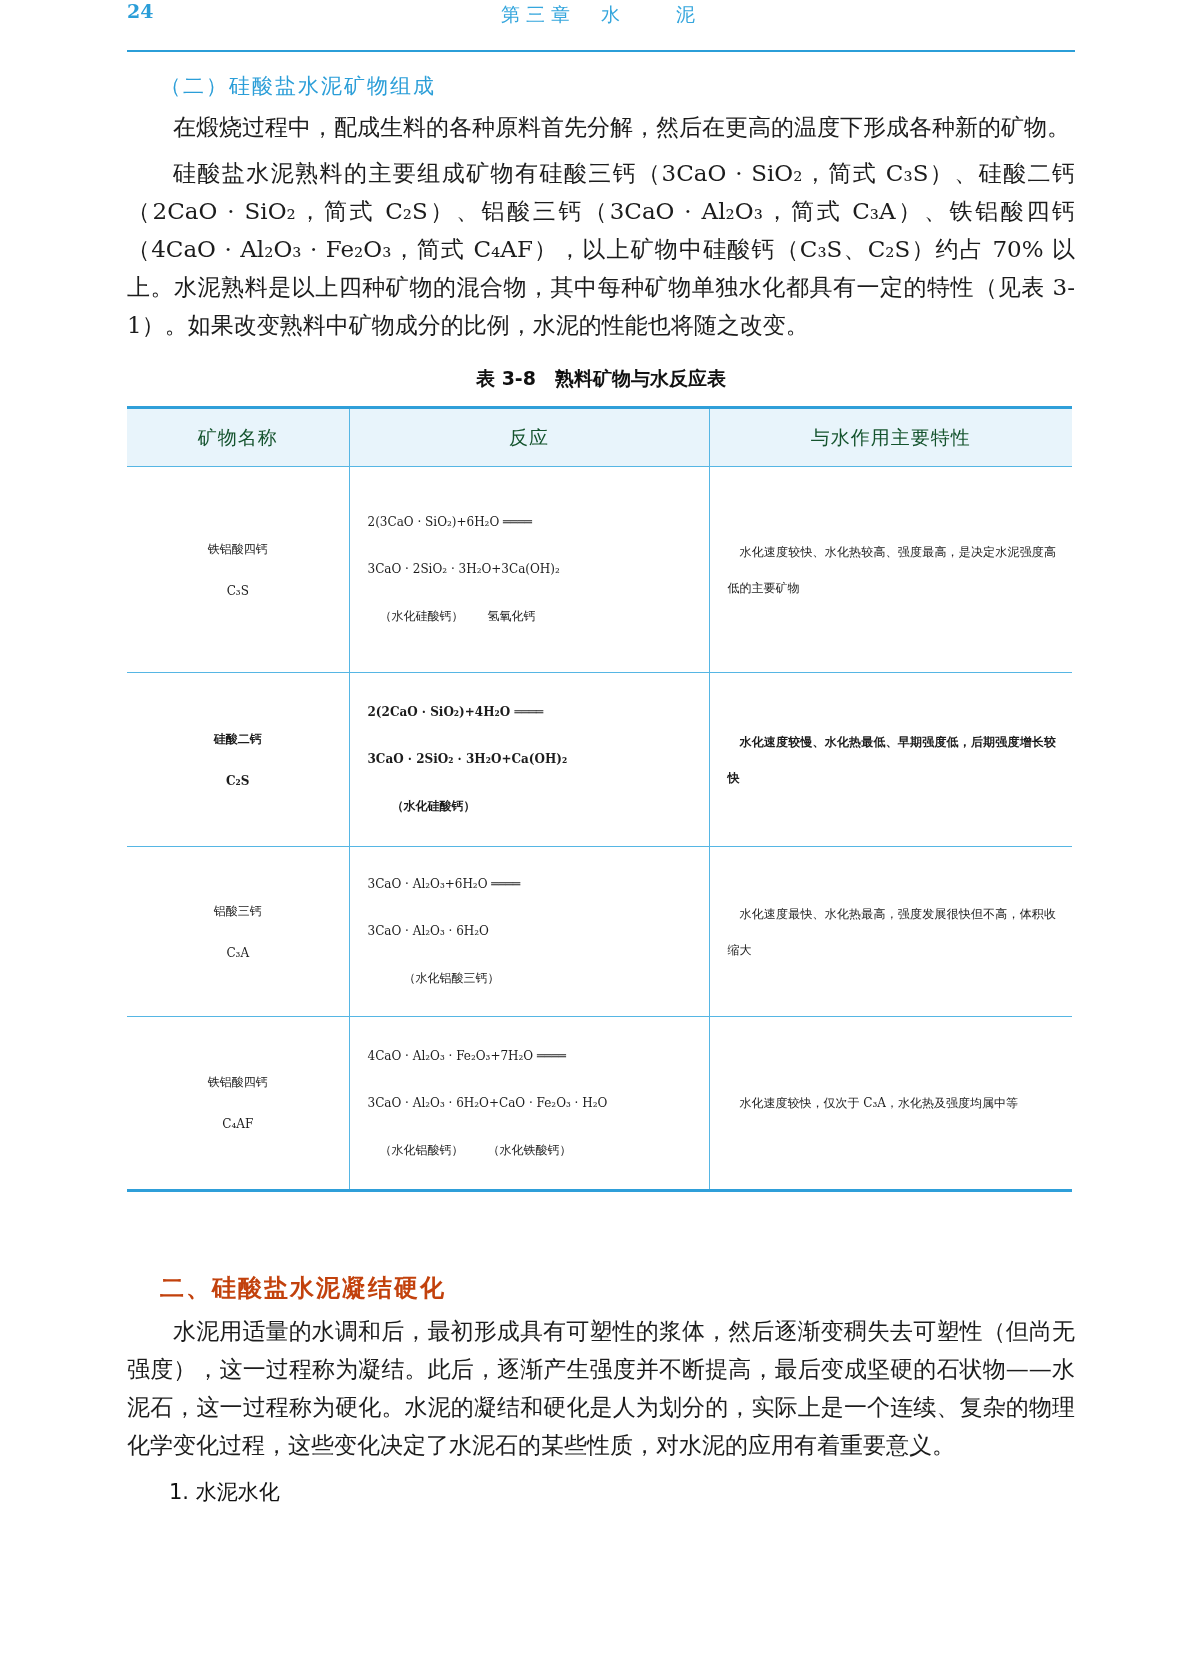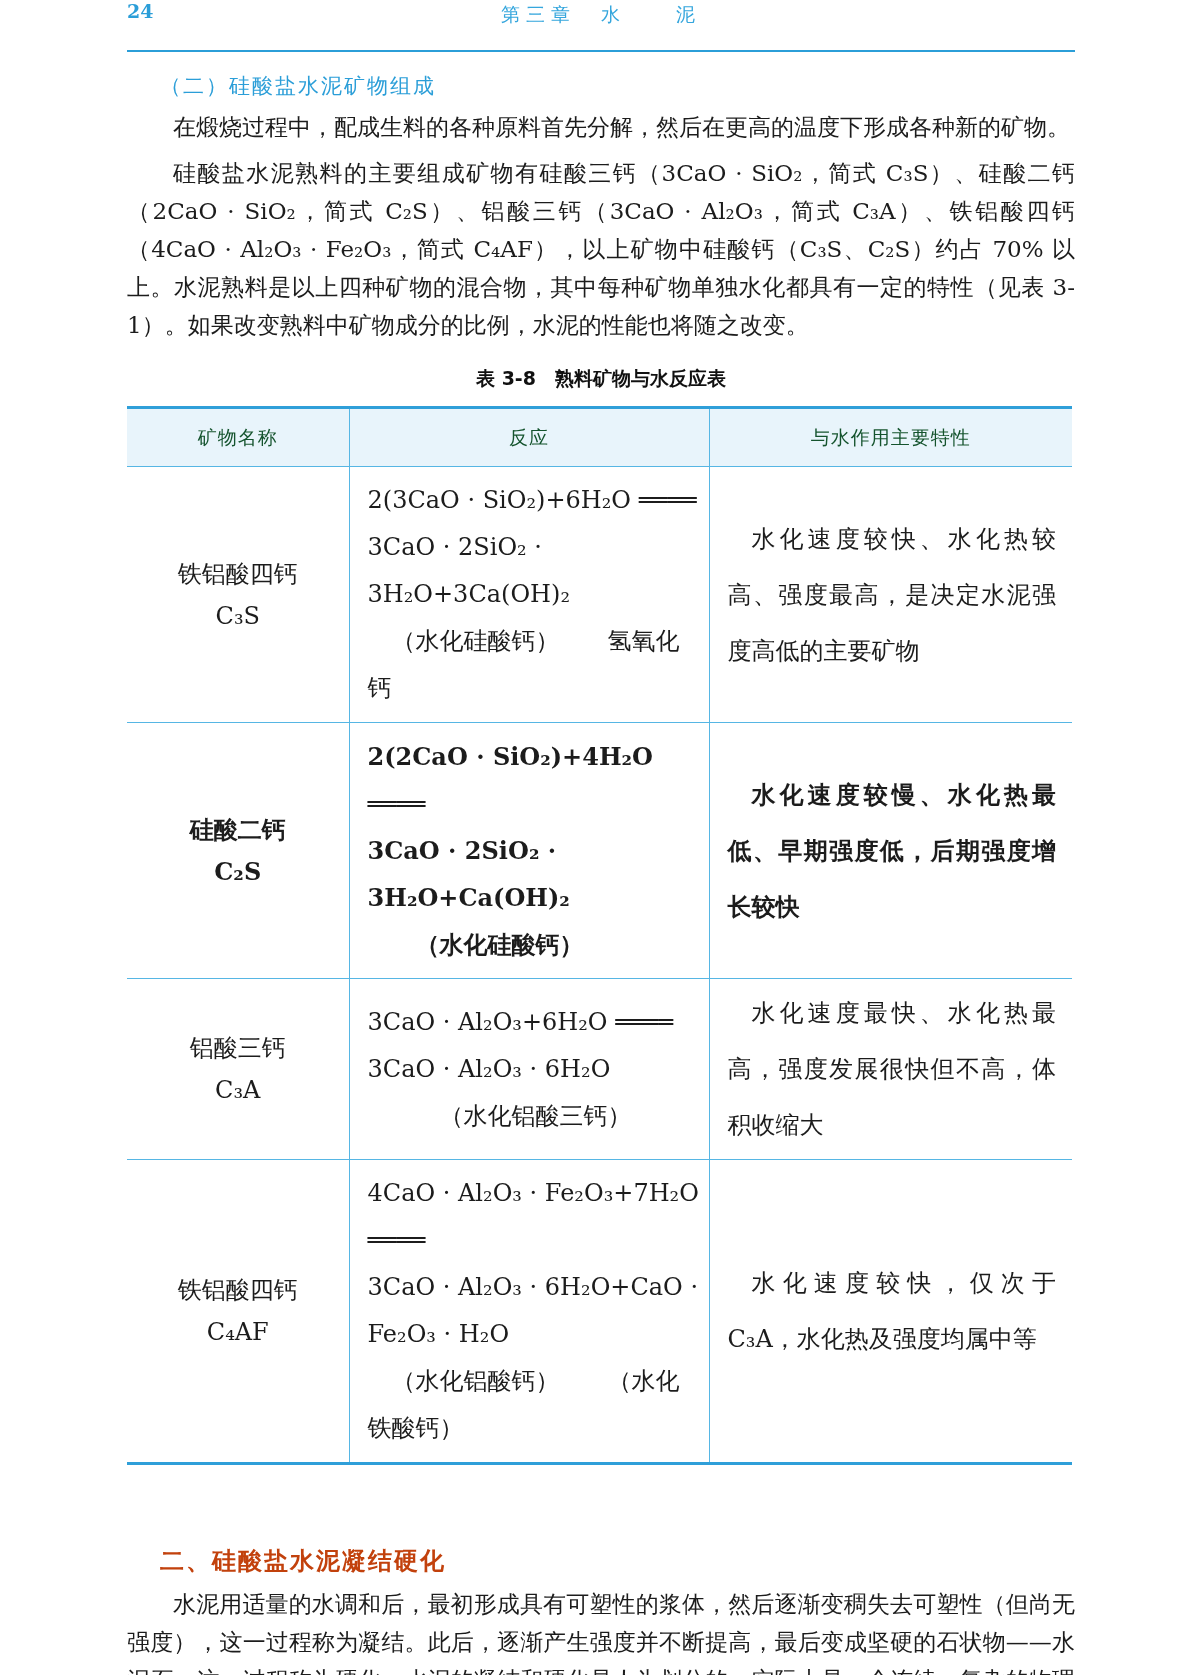--- a/index.html
+++ b/index.html
@@ -68,29 +68,29 @@
   table.minerals th{
     background:#e8f4fb;height:55px;
     font-family:"DejaVu Sans","Liberation Sans",sans-serif;
     font-weight:normal;font-size:19px;color:#14532d;letter-spacing:1px;
     border-left:1px solid #56b6e4;border-bottom:1px solid #56b6e4;
   }
   table.minerals th:first-child{border-left:none;}
   table.minerals td{
     vertical-align:middle;background:#ffffff;
     border-left:1px solid #56b6e4;border-bottom:1px solid #56b6e4;
-    font-size:24px;
+    font-size:12px;
   }
   table.minerals td:first-child{border-left:none;}
   table.minerals tr:last-child td{border-bottom:none;}
   td.name-cell{text-align:center;line-height:42px;}
   td.reaction-cell{padding:10px 8px 10px 18px;}
   .reaction-line{line-height:47px;white-space:pre-wrap;}
   td.prop-cell{padding:6px 16px 6px 18px;}
-  .prop-text{line-height:56px;text-align:justify;text-indent:1em;}
+  .prop-text{line-height:36px;text-align:justify;text-indent:1em;}
 
   .row-h1 td{height:185px;}
   .row-h2 td{height:153px;font-weight:bold;}
   .row-h3 td{height:149px;}
   .row-h4 td{height:152px;}
 </style>
 </head>
 <body>
 
 <div class="page">

